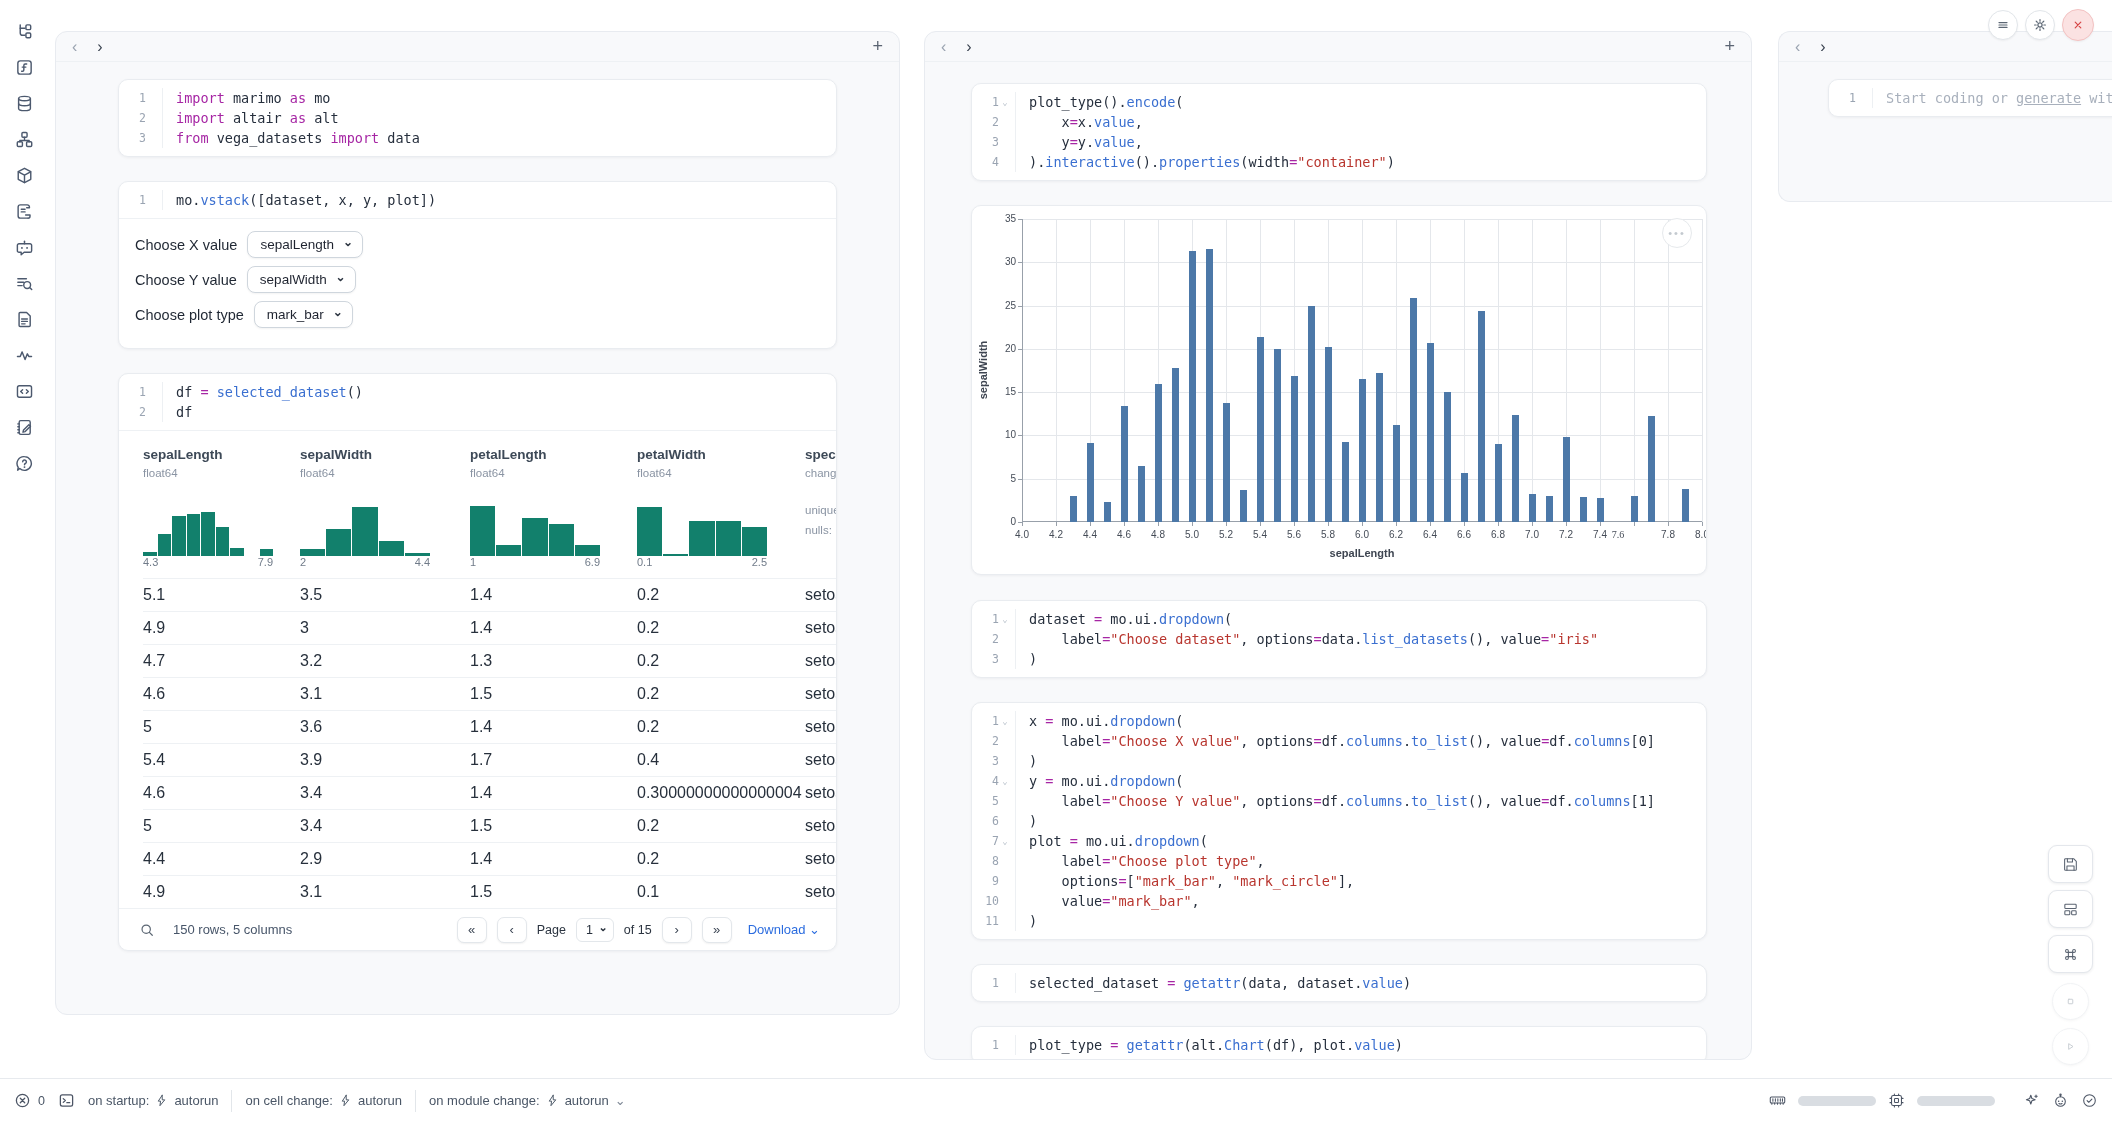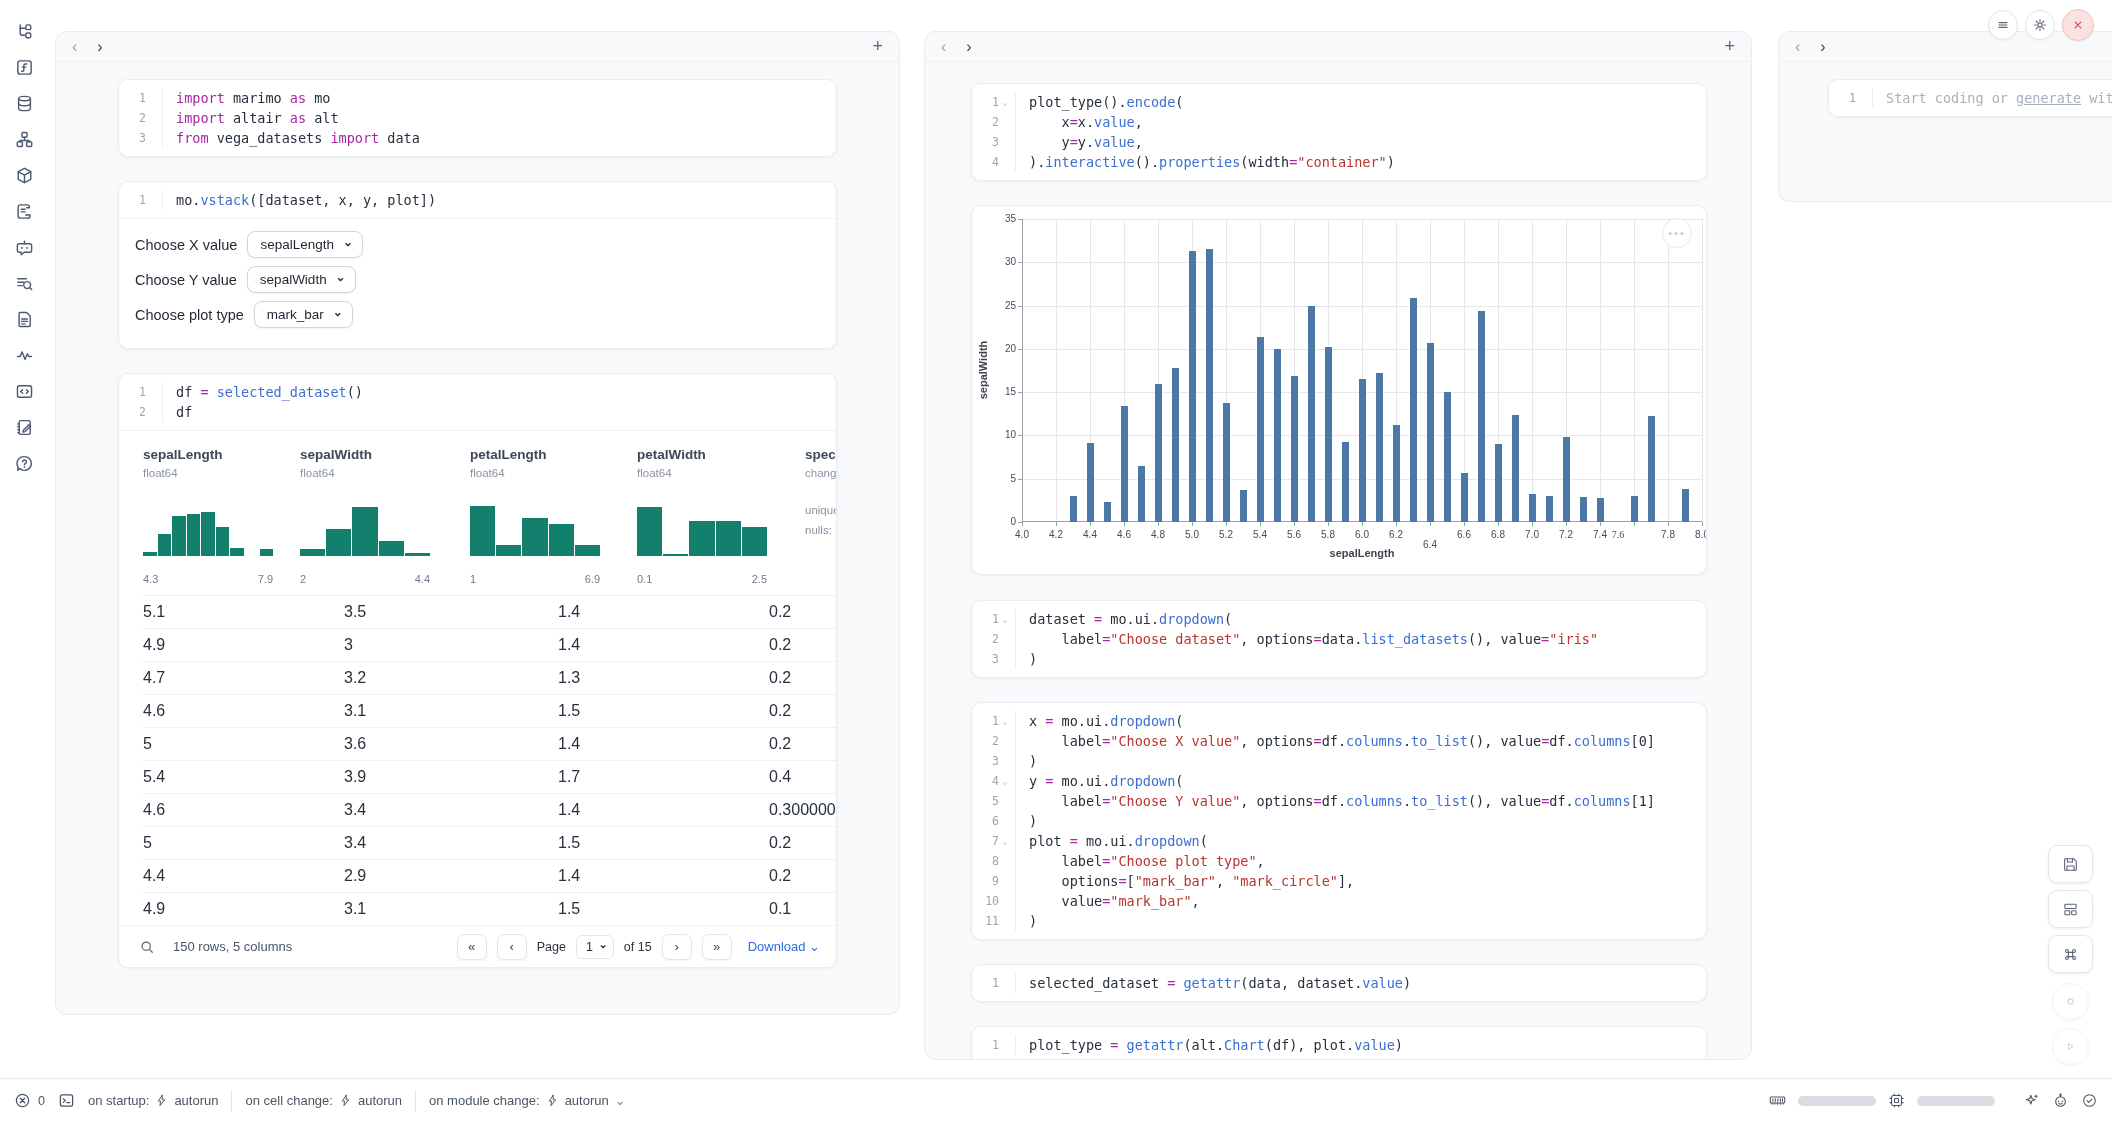--- a/index.html
+++ b/index.html
@@ -48,24 +48,24 @@
   .select { position:relative; margin-left:10px; background:#fff; border:1px solid #cfd6dd;
     border-radius:8px; box-shadow:0 1px 2px rgba(0,0,0,.05); height:27px;
     display:inline-flex; align-items:center; padding:0 28px 0 12px; font-size:13.5px; color:#1f2430; cursor:pointer; }
   .select::after { content:"⌄"; position:absolute; right:9px; top:3px; font-size:12px; font-weight:700; color:#2b3440; }
   .tbl-main { padding:14px 0 0 24px; overflow:hidden; }
   .tbl-grid { display:grid; grid-template-columns:157px 170px 167px 168px 1fr; }
   .th-name { font-weight:700; color:#3d4957; font-size:13.5px; line-height:20px; }
   .th-type { color:#8a94a3; font-size:11.5px; line-height:17px; margin-bottom:18px; }
   .hist { width:130px; height:56px; display:flex; align-items:flex-end; gap:1px; }
   .hist .hb { flex:1; background:#12806c; }
-  .minmax { width:130px; display:flex; justify-content:space-between; color:#707b89; font-size:11px; margin:17px 0 10px 0; }
+  .minmax { width:130px; display:flex; justify-content:space-between; color:#707b89; font-size:11px; margin:0 0 10px 0; }
   .colmeta { color:#8a94a3; font-size:11.5px; line-height:20px; }
   .tbl-row { height:33px; display:grid; grid-template-columns:157px 170px 167px 168px 1fr;
-    align-items:center; border-top:1px solid #eef1f4; color:#27303c;gap:44px; }
+    align-items:center; border-top:1px solid #eef1f4; color:#27303c; }
   .tbl-row > div, .tbl-grid > div { overflow:hidden; white-space:nowrap; }
   .tbl-footer { border-top:1px solid #eef1f4; height:42px; display:flex; align-items:center; padding:0 16px 0 20px; gap:10px; }
   .tbl-footer .summary { color:#475569; font-size:13px; margin-left:8px; }
   .pg-spacer { flex:1; }
   .pg-btn { width:30px; height:26px; background:#fff; border:1px solid #e3e7eb; border-radius:7px;
     box-shadow:0 1px 2px rgba(0,0,0,.06); display:flex; align-items:center; justify-content:center;
     color:#3c4654; font-size:13px; cursor:pointer; }
   .pg-text { font-size:12.5px; color:#2b3440; }
   .pg-select { position:relative; border:1px solid #e3e7eb; border-radius:6px; height:24px;
     padding:0 20px 0 9px; display:flex; align-items:center; font-size:12.5px; background:#fff; cursor:pointer; }
@@ -503,21 +503,21 @@
           <div class="tickx" style="left: 356px; top: 316px; width: 1px; height: 4px;"></div>
           <div class="xlab" style="left: 340px; top: 323px;">5.8</div>
           <div class="gv" style="left: 390px; top: 13px; width: 1px; height: 303px;"></div>
           <div class="tickx" style="left: 390px; top: 316px; width: 1px; height: 4px;"></div>
           <div class="xlab" style="left: 374px; top: 323px;">6.0</div>
           <div class="gv" style="left: 424px; top: 13px; width: 1px; height: 303px;"></div>
           <div class="tickx" style="left: 424px; top: 316px; width: 1px; height: 4px;"></div>
           <div class="xlab" style="left: 408px; top: 323px;">6.2</div>
           <div class="gv" style="left: 458px; top: 13px; width: 1px; height: 303px;"></div>
           <div class="tickx" style="left: 458px; top: 316px; width: 1px; height: 4px;"></div>
-          <div class="xlab" style="left: 442px; top: 333px;">6.4</div>
+          <div class="xlab" style="left: 442px; top: 323px;">6.4</div>
           <div class="gv" style="left: 492px; top: 13px; width: 1px; height: 303px;"></div>
           <div class="tickx" style="left: 492px; top: 316px; width: 1px; height: 4px;"></div>
           <div class="xlab" style="left: 476px; top: 323px;">6.6</div>
           <div class="gv" style="left: 526px; top: 13px; width: 1px; height: 303px;"></div>
           <div class="tickx" style="left: 526px; top: 316px; width: 1px; height: 4px;"></div>
           <div class="xlab" style="left: 510px; top: 323px;">6.8</div>
           <div class="gv" style="left: 560px; top: 13px; width: 1px; height: 303px;"></div>
           <div class="tickx" style="left: 560px; top: 316px; width: 1px; height: 4px;"></div>
           <div class="xlab" style="left: 544px; top: 323px;">7.0</div>
           <div class="gv" style="left: 594px; top: 13px; width: 1px; height: 303px;"></div>

